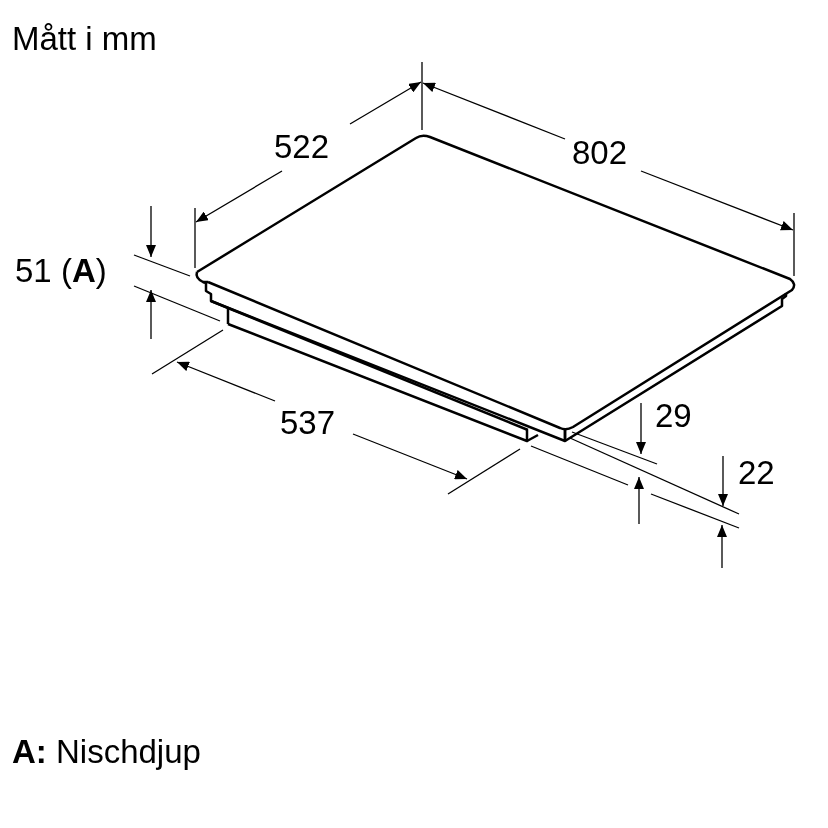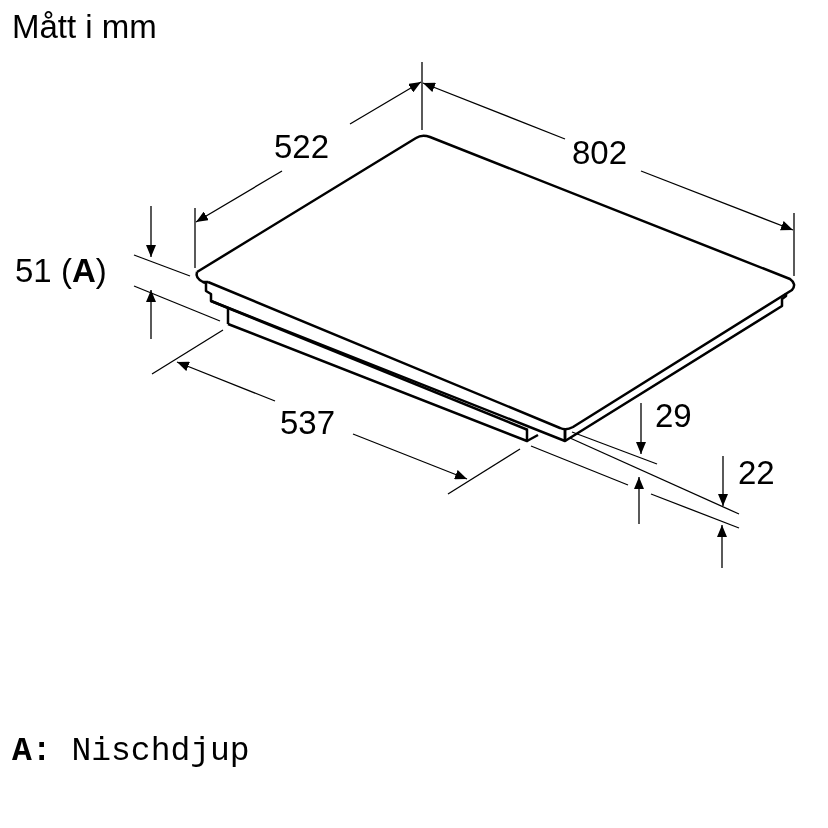--- a/index.html
+++ b/index.html
@@ -1,20 +1,20 @@
 <!DOCTYPE html>
 <html><head>
   <meta charset="utf-8">
   <style>
     html, body { margin: 0; padding: 0; background: #ffffff; }
     body { width: 828px; height: 828px; position: relative; overflow: hidden; font-family: "Liberation Sans", sans-serif; color: #000; }
-    .title { position: absolute; left: 12px; top: 8px; font-size: 33px; }
+    .title { position: absolute; left: 12px; top: 20px; font-size: 33px; }
     svg { position: absolute; left: 0; top: 0; }
     .dimtext { font-family: "Liberation Sans", sans-serif; font-size: 33px; fill: #000; }
-    .legend { position: absolute; left: 12px; top: 733px; font-size: 33px; font-family: Liberation Mono, monospace; }
+    .legend { position: absolute; left: 12px; top: 733px; font-size: 33px; }
     .legend b { font-weight: bold; }
   </style>
 </head>
 <body>
 
 <div class="title">Mått i mm</div>
 
 <svg width="828" height="828" viewBox="0 0 828 828">
   <defs>
     <marker id="arr" markerWidth="12" markerHeight="10" refX="12" refY="5" orient="auto" markerUnits="userSpaceOnUse">

